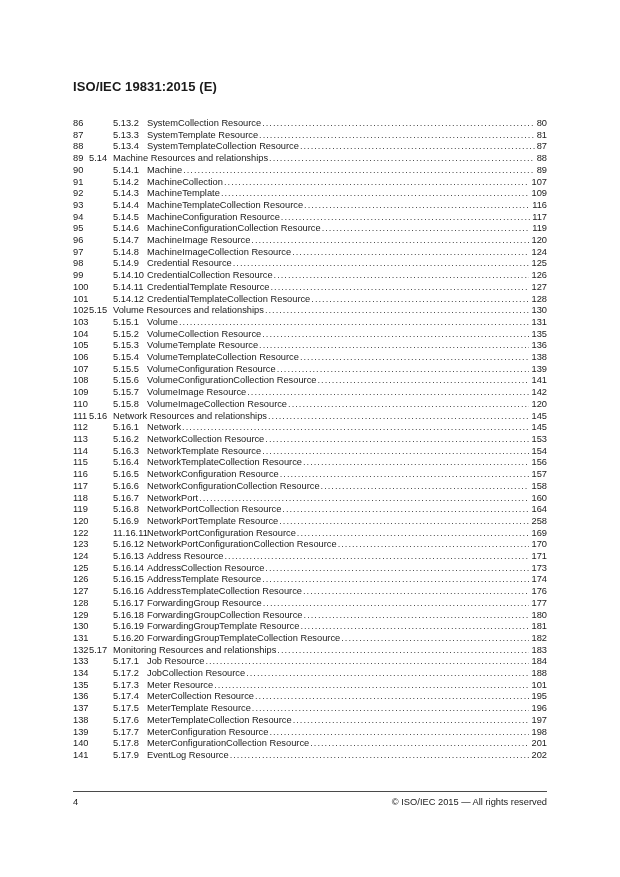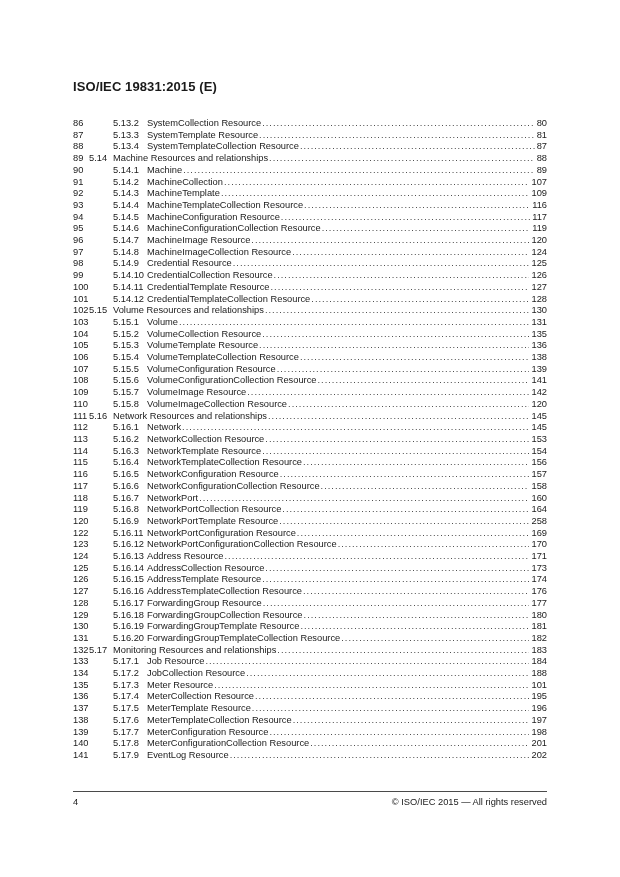--- a/index.html
+++ b/index.html
@@ -310,21 +310,21 @@
   </div>
       <div class="row lv2">
     <span class="lineno">120</span>
     <span class="secnum">5.16.9</span>
     <span class="title">NetworkPortTemplate Resource</span>
     <span class="dots"></span>
     <span class="pageno">258</span>
   </div>
       <div class="row lv2">
     <span class="lineno">122</span>
-    <span class="secnum">5.16.11</span>
+    <span class="secnum">11.16.11</span>
     <span class="title">NetworkPortConfiguration Resource</span>
     <span class="dots"></span>
     <span class="pageno">169</span>
   </div>
       <div class="row lv2">
     <span class="lineno">123</span>
     <span class="secnum">5.16.12</span>
     <span class="title">NetworkPortConfigurationCollection Resource</span>
     <span class="dots"></span>
     <span class="pageno">170</span>

